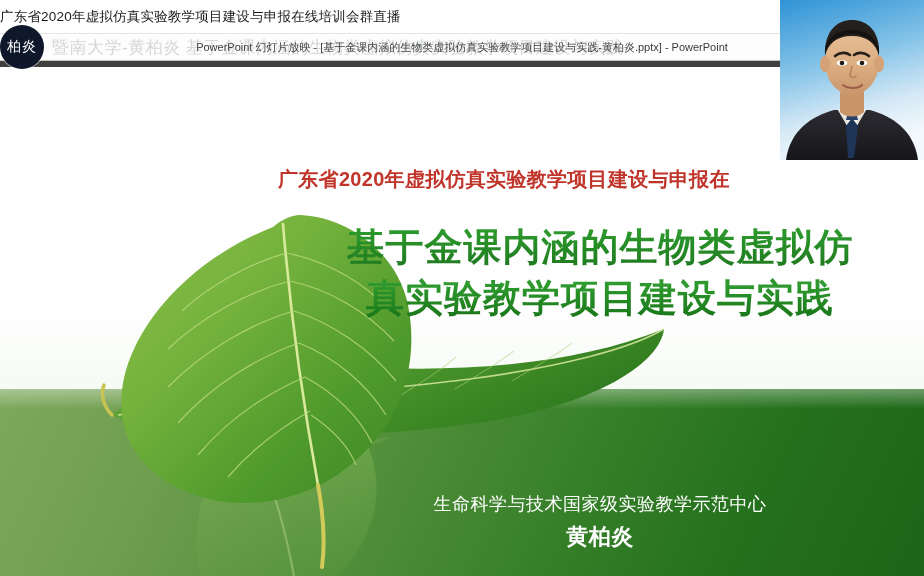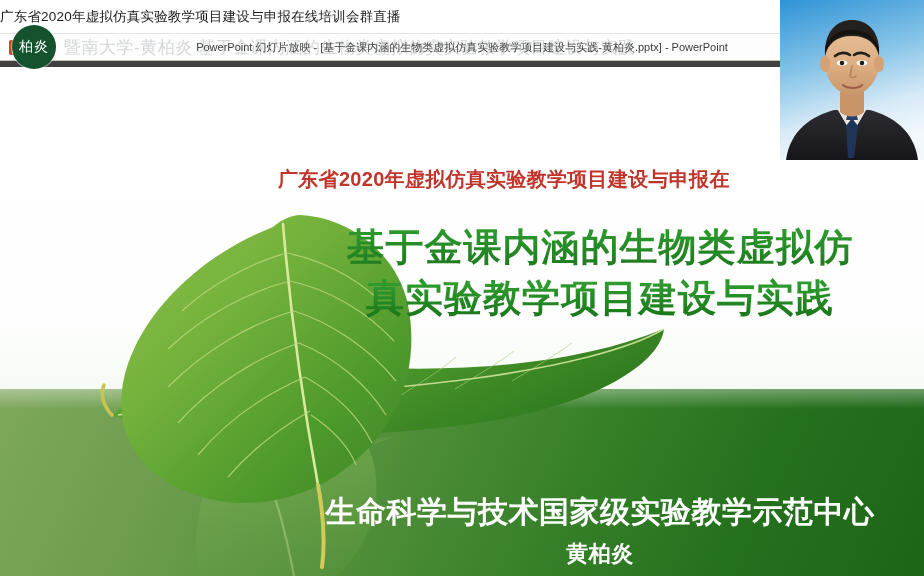--- a/index.html
+++ b/index.html
@@ -107,23 +107,22 @@
 
   
   #watermark-row {
     position:absolute; left:0; top:27px;
     width:924px; height:40px;
     display:flex; align-items:center;
     pointer-events:none;
   }
   #stream-avatar {
     width:44px; height:44px;
-    margin-left:12px;
     border-radius:50%;
-    background:#14532d;
+    background:#0f172a;
     color:#ffffff;
     display:flex; align-items:center; justify-content:center;
     font-size:14px;
     letter-spacing:1px;
     flex:0 0 auto;
     box-shadow:0 0 0 1px rgba(255,255,255,0.45);
   }
   #watermark-text {
     margin-left:8px;
     font-size:17px;
@@ -164,21 +163,21 @@
 
   
   #slide-footer {
     position:absolute;
     left:300px; top:425px;
     width:600px;
     text-align:center;
     color:#ffffff;
   }
   #footer-org {
-    font-size:30px; font-weight:bold;
+    font-size:18px; font-weight:normal;
     letter-spacing:0.5px;
     white-space:nowrap;
   }
   #footer-name {
     font-size:22px; font-weight:bold;
     margin-top:6px;
     letter-spacing:0.5px;
   }
 
   

